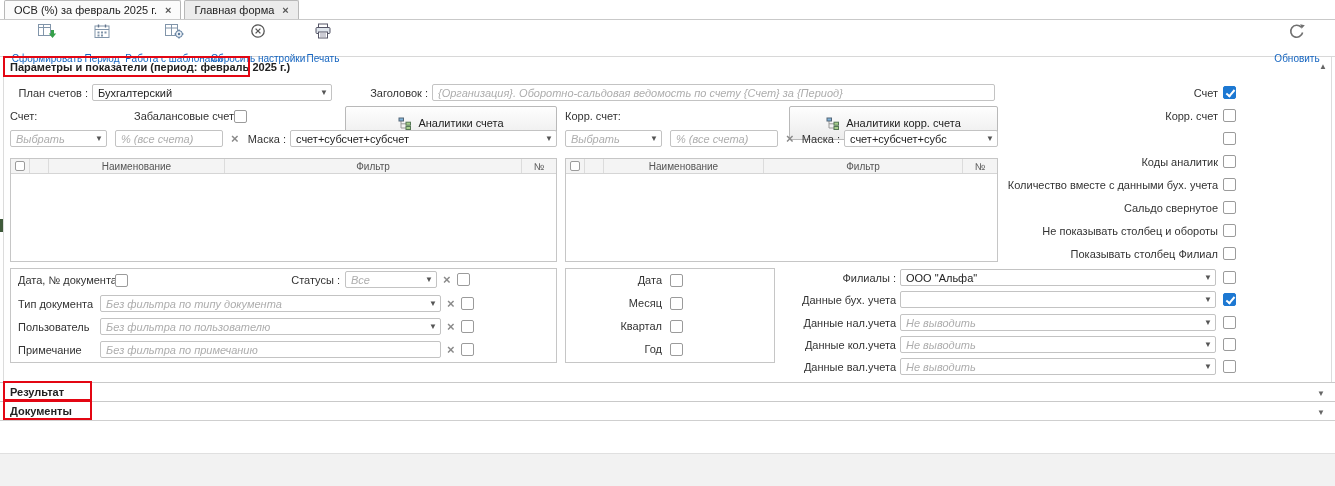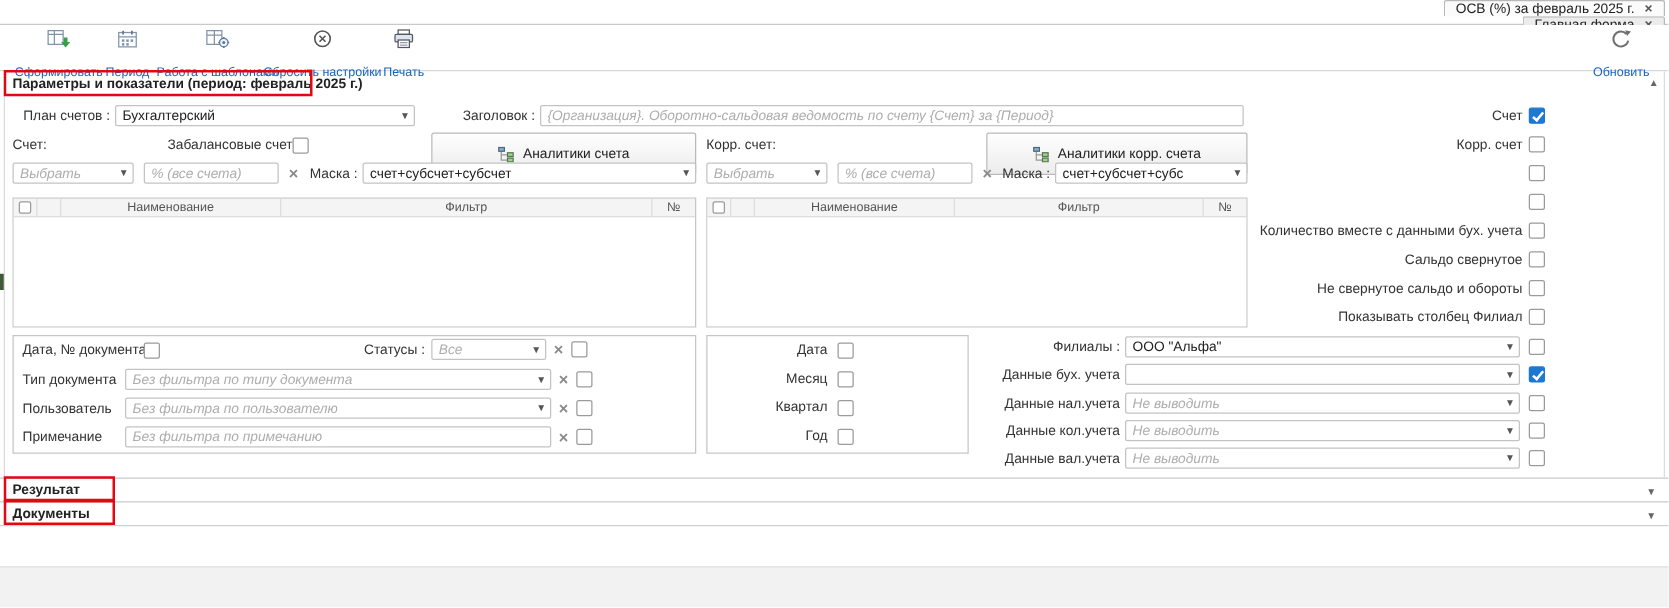--- a/index.html
+++ b/index.html
@@ -1,21 +1,21 @@
 <!DOCTYPE html>
 <html><head>
 <meta charset="utf-8">
 <style>
   * { margin:0; padding:0; box-sizing:border-box; }
   html,body { background:#fff; }
   body { font-family:"Liberation Sans","DejaVu Sans",sans-serif; }
   .screen { position:relative; width:1335px; height:486px; background:#fff; overflow:hidden; }
 
   
-  .tabbar { position:absolute; left:0; top:0; width:100%; height:20px; border-bottom:1px solid #c9c9c9; background:#fff; display:flex; align-items:flex-end; padding-left:4px;flex-direction:column; }
+  .tabbar { position:absolute; left:0; top:0; width:100%; height:20px; border-bottom:1px solid #c9c9c9; background:#fff; display:flex; align-items:flex-end; padding-left:4px; }
   .tab { height:19px; display:flex; align-items:center; gap:8px; padding:0 9px; border:1px solid #b8b8b8; border-bottom:none; border-radius:2px 2px 0 0; background:#ececec; font-size:11px; color:#222; margin-right:3px; white-space:nowrap; cursor:pointer; }
   .tab.active { background:#fbfbfb; }
   .tab-close { font-size:11px; font-weight:700; color:#555; line-height:1; }
 
   
   .toolbar { position:absolute; left:0; top:20px; width:100%; height:37px; background:#fff; border-bottom:1px solid #d8d8d8; }
   .tb-item { position:absolute; top:3px; display:flex; flex-direction:column; align-items:center; gap:14px; cursor:pointer; }
   .tb-label { font-size:10px; color:#1565c0; white-space:nowrap; }
 
   .lbl { position:absolute; font-size:11px; color:#333; height:17px; line-height:17px; white-space:nowrap; }
@@ -229,29 +229,30 @@
   </div>
 
   <div class="lbl r" style="left:930px;top:85px;width:288px">Счет</div>
   <span class="cb checked" style="left:1223px;top:86px"></span>
 
   <div class="lbl r" style="left:930px;top:108px;width:288px">Корр. счет</div>
   <span class="cb" style="left:1223px;top:109px"></span>
 
   <span class="cb" style="left:1223px;top:132px"></span>
 
+  <div class="lbl r" style="left:930px;top:154px;width:288px">Коды аналитик</div>
   <span class="cb" style="left:1223px;top:155px"></span>
 
   <div class="lbl r" style="left:930px;top:177px;width:288px">Количество вместе с данными бух. учета</div>
   <span class="cb" style="left:1223px;top:178px"></span>
 
   <div class="lbl r" style="left:930px;top:200px;width:288px">Сальдо свернутое</div>
   <span class="cb" style="left:1223px;top:201px"></span>
 
-  <div class="lbl r" style="left:930px;top:223px;width:288px">Не свернутое сальдо и обороты</div>
+  <div class="lbl r" style="left:930px;top:223px;width:288px">Не показывать столбец и обороты</div>
   <span class="cb" style="left:1223px;top:224px"></span>
 
   <div class="lbl r" style="left:930px;top:246px;width:288px">Показывать столбец Филиал</div>
   <span class="cb" style="left:1223px;top:247px"></span>
 
   <div class="box" style="left:10px;top:268px;width:547px;height:95px"></div>
 
   <div class="lbl" style="left:18px;top:272px">Дата, № документа</div>
   <span class="cb" style="left:115px;top:274px"></span>
   <div class="lbl r" style="left:280px;top:272px;width:60px">Статусы :</div>

